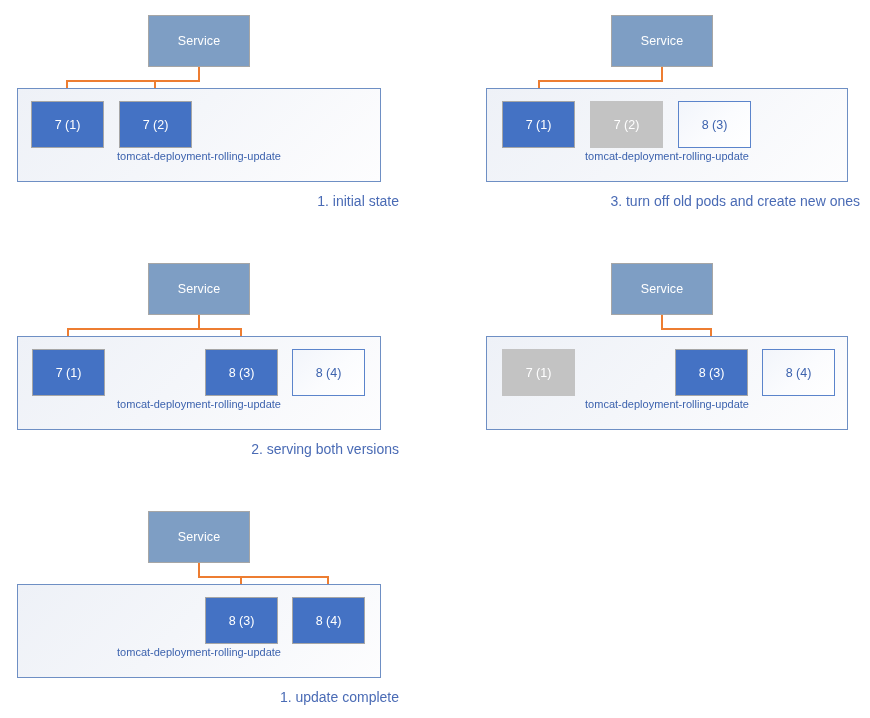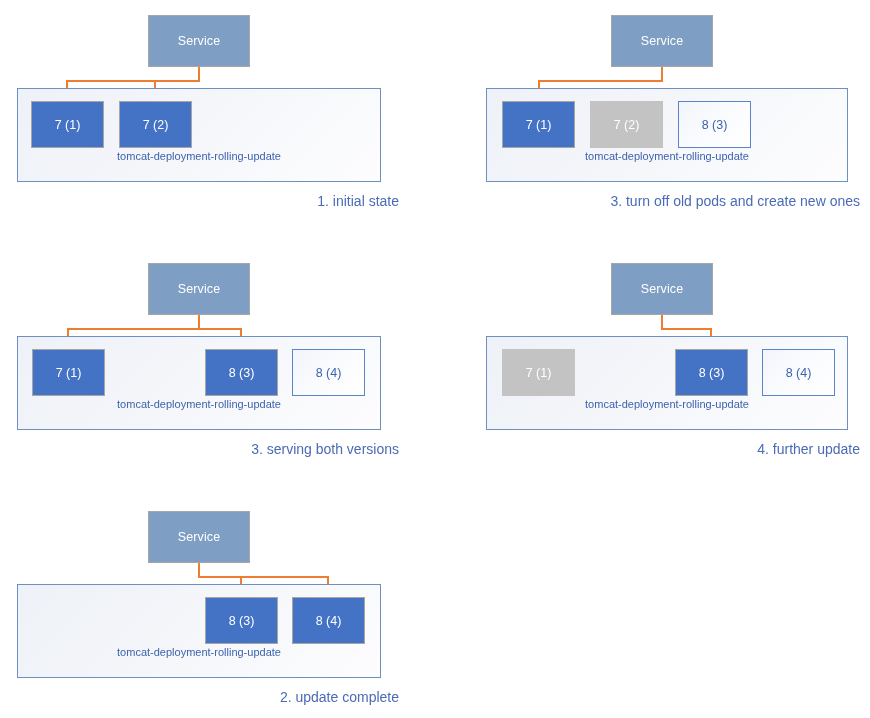--- a/index.html
+++ b/index.html
@@ -171,21 +171,21 @@
     </div>
     <div class="pod active" style="left:32px; top:101px; width:73px; height:47px;">
       <span>7 (1)</span>
     </div>
     <div class="pod active" style="left:205px; top:101px; width:73px; height:47px;">
       <span>8 (3)</span>
     </div>
     <div class="pod pending" style="left:292px; top:101px; width:73px; height:47px;">
       <span>8 (4)</span>
     </div>
-    <div class="caption" style="left:0px; top:193px; width:399px;">3. serving both versions</div>
+    <div class="caption" style="left:0px; top:193px; width:399px;">2. serving both versions</div>
   </div>
 
   <div class="panel" style="left:435px; top:248px; width:435px; height:230px;">
     <div class="service-box" style="left:176px; top:15px; width:102px; height:52px;">
       <span class="service-label">Service</span>
     </div>
     <svg class="arrows" width="435" height="230">
       <path class="arrow-path" d="M227,67 L227,81 L276,81 L276,93"></path>
       <polygon class="arrow-head" points="270,93 282,93 276,105"></polygon>
     </svg>
@@ -194,21 +194,20 @@
     </div>
     <div class="pod terminating" style="left:67px; top:101px; width:73px; height:47px;">
       <span>7 (1)</span>
     </div>
     <div class="pod active" style="left:240px; top:101px; width:73px; height:47px;">
       <span>8 (3)</span>
     </div>
     <div class="pod pending" style="left:327px; top:101px; width:73px; height:47px;">
       <span>8 (4)</span>
     </div>
-    <div class="caption" style="left:45px; top:193px; width:380px;">4. further update</div>
   </div>
 
   <div class="panel" style="left:0px; top:496px; width:435px; height:222px;">
     <div class="service-box" style="left:148px; top:15px; width:102px; height:52px;">
       <span class="service-label">Service</span>
     </div>
     <svg class="arrows" width="435" height="222">
       <path class="arrow-path" d="M199,67 L199,81 L241,81 L241,93"></path>
       <polygon class="arrow-head" points="235,93 247,93 241,105"></polygon>
       <path class="arrow-path" d="M199,67 L199,81 L328,81 L328,93"></path>
@@ -216,16 +215,16 @@
     </svg>
     <div class="deployment-box" style="left:17px; top:88px; width:364px; height:94px;">
       <div class="deployment-label" style="top:61px;">tomcat-deployment-rolling-update</div>
     </div>
     <div class="pod active" style="left:205px; top:101px; width:73px; height:47px;">
       <span>8 (3)</span>
     </div>
     <div class="pod active" style="left:292px; top:101px; width:73px; height:47px;">
       <span>8 (4)</span>
     </div>
-    <div class="caption" style="left:0px; top:193px; width:399px;">2. update complete</div>
+    <div class="caption" style="left:0px; top:193px; width:399px;">1. update complete</div>
   </div>
 
 </div>
 
 </body></html>

